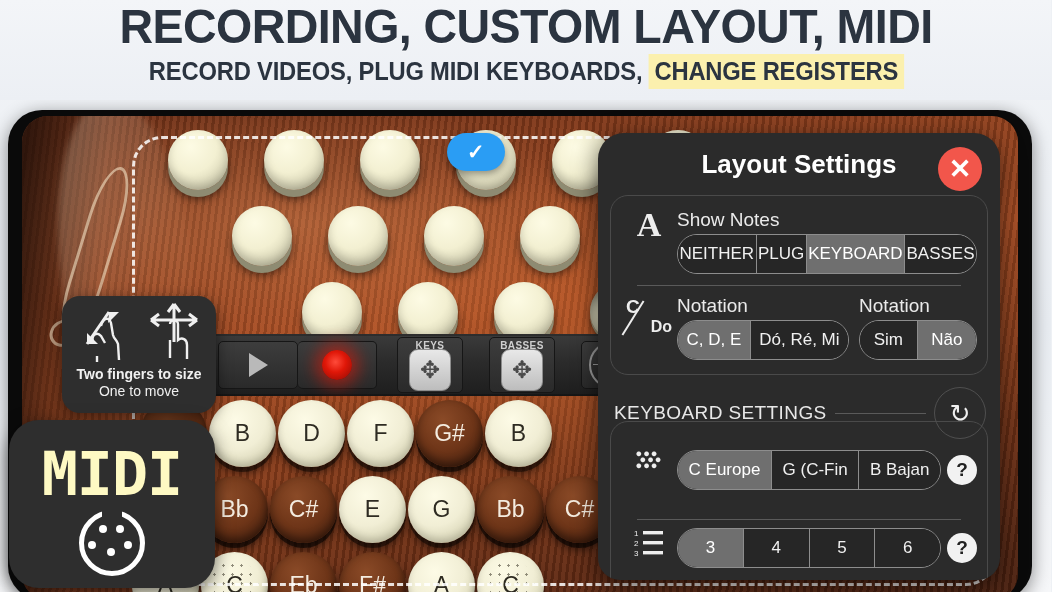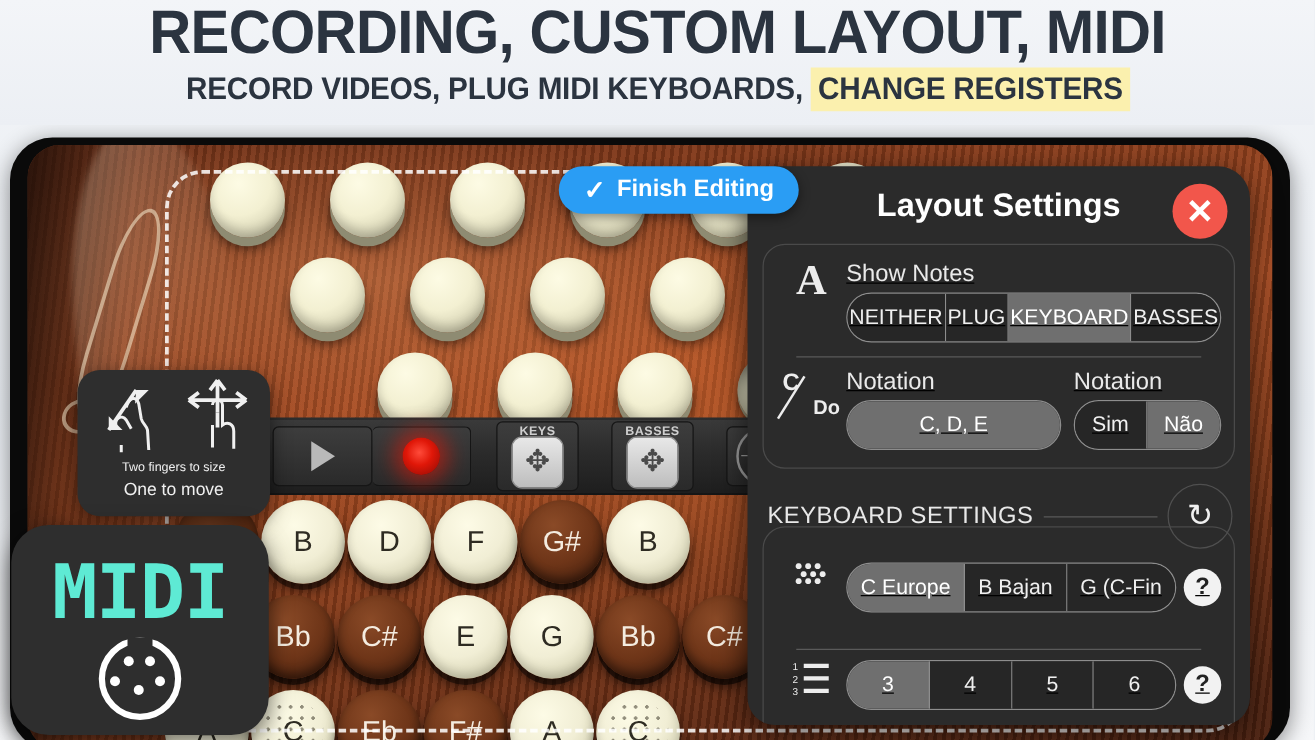--- a/index.html
+++ b/index.html
@@ -101,28 +101,28 @@
      color:#f4ece0;box-shadow:0 5px 0 rgba(0,0,0,.55), 0 7px 9px rgba(0,0,0,.55), inset 0 -4px 8px rgba(0,0,0,.4);}
   .key .dotpat{position:absolute;inset:9px;border-radius:50%;
      background-image:radial-gradient(rgba(60,55,40,.55) 1.2px, transparent 1.3px);
      background-size:9px 9px;}
 
   
   .hint{position:absolute;left:62px;top:296px;width:154px;height:117px;z-index:20;
      background:#2e2e2e;border-radius:18px;color:#f0f0f0;text-align:center;
      box-shadow:0 5px 16px rgba(0,0,0,.55);}
   .hint .glyphs{height:70px;display:flex;align-items:center;justify-content:center;gap:12px;}
-  .hint .t1{font-size:10px;line-height:17px;}
+  .hint .t1{font-size:14px;line-height:17px;font-weight:bold;}
   .hint .t2{font-size:14px;line-height:17px;}
 
   
   .midi{position:absolute;left:9px;top:420px;width:206px;height:168px;z-index:25;
      background:#2e2e2e;border-radius:30px;box-shadow:0 5px 18px rgba(0,0,0,.55);
      display:flex;flex-direction:column;align-items:center;justify-content:center;}
-  .midi-word{font-family:"DejaVu Sans Mono", monospace;font-weight:bold;font-size:60px;color:#5eead4;
+  .midi-word{font-family:"DejaVu Sans Mono", monospace;font-weight:bold;font-size:60px;color:#fef9c3;
      letter-spacing:-1px;line-height:60px;margin-top:12px;}
   .midi-port{width:56px;height:56px;border-radius:50%;border:5px solid #fff;margin-top:6px;position:relative;}
   .midi-port .notch{position:absolute;left:50%;top:-5px;margin-left:-10px;width:20px;height:10px;background:#2e2e2e;}
   .midi-port i{position:absolute;width:8px;height:8px;border-radius:50%;background:#fff;}
 
   
   .finish{position:absolute;left:447px;top:133px;z-index:30;
      background:#2a9df4;border-radius:22px;height:38px;padding:0 20px;
      display:flex;align-items:center;gap:9px;color:#fff;font-weight:bold;font-size:19px;
      box-shadow:0 3px 9px rgba(0,0,0,.45);}
@@ -134,21 +134,21 @@
      box-shadow:0 6px 24px rgba(0,0,0,.6);overflow:hidden;}
   .panel-title{height:62px;display:flex;align-items:center;justify-content:center;
      color:#fff;font-size:26px;font-weight:bold;}
   .close-x{position:absolute;right:18px;top:14px;width:44px;height:44px;border-radius:50%;
      background:#f2564b;color:#fff;display:flex;align-items:center;justify-content:center;
      font-size:27px;font-weight:bold;line-height:1;}
   .group{margin:0 12px;border:1px solid #4a4a4a;border-radius:18px;padding:8px 0 10px 0;}
   .grow{display:flex;align-items:flex-start;padding:4px 10px 4px 10px;min-height:58px;}
   .gicon{width:56px;flex:0 0 56px;display:flex;align-items:center;justify-content:center;
      color:#ededed;}
-  .gbody{flex:1 1 auto;min-width:0;text-decoration:underline;}
+  .gbody{flex:1 1 auto;min-width:0;}
   .glabel{color:#eaeaea;font-size:19px;line-height:23px;margin-bottom:3px;}
   .seg{display:flex;border:1px solid #8d8d8d;border-radius:20px;overflow:hidden;height:38px;}
   .seg > div{flex:1 1 auto;display:flex;align-items:center;justify-content:center;
      color:#f0f0f0;font-size:17px;border-right:1px solid #8d8d8d;background:#262626;
      white-space:nowrap;overflow:hidden;}
   .seg > div:last-child{border-right:none;}
   .seg > div.on{background:#6f6f6f;color:#fff;}
   .divider{height:1px;background:#5a5a5a;margin:7px 26px 4px 26px;}
 
   .sec-head{display:flex;align-items:center;margin:12px 14px 0 16px;position:relative;}
@@ -343,21 +343,20 @@
       <i style="left:4px;top:26px"></i>
       <i style="left:15px;top:10px"></i>
       <i style="left:23px;top:33px"></i>
       <i style="left:32px;top:10px"></i>
       <i style="left:40px;top:26px"></i>
     </div>
   </div>
 
   <div class="finish">
     <span class="ck">✓</span>
-    <span>Finish Editing</span>
   </div>
 
   <div class="panel">
     <div class="panel-title">Layout Settings</div>
     <div class="close-x">✕</div>
 
     <div class="group">
 
       <div class="grow">
         <div class="gicon">
@@ -383,20 +382,21 @@
               <span class="sl"></span>
               <span class="do">Do</span>
           </span>
         </div>
         <div class="gbody">
           <div style="display:flex;gap:10px">
             <div style="flex:1 1 auto;min-width:0">
               <div class="glabel">Notation</div>
               <div class="seg">
                 <div class="on">C, D, E</div>
+                <div>Dó, Ré, Mi</div>
               </div>
             </div>
             <div style="flex:0 0 118px">
               <div class="glabel">Notation</div>
               <div class="seg">
                 <div>Sim</div>
                 <div class="on">Não</div>
               </div>
             </div>
           </div>
@@ -418,22 +418,22 @@
           <span class="dotgrid">
             <span>●●●</span>
             <span>&nbsp;●●●</span>
             <span>●●●</span>
           </span>
         </div>
         <div class="gbody">
           <div class="rowflex">
             <div class="seg" style="flex:1 1 auto;min-width:0">
               <div class="on">C Europe</div>
+              <div>G (C-Fin</div>
               <div>B Bajan</div>
-              <div>G (C-Fin</div>
             </div>
             <div class="helpq">?</div>
           </div>
         </div>
       </div>
 
       <div class="divider"></div>
 
       <div class="grow">
         <div class="gicon">

